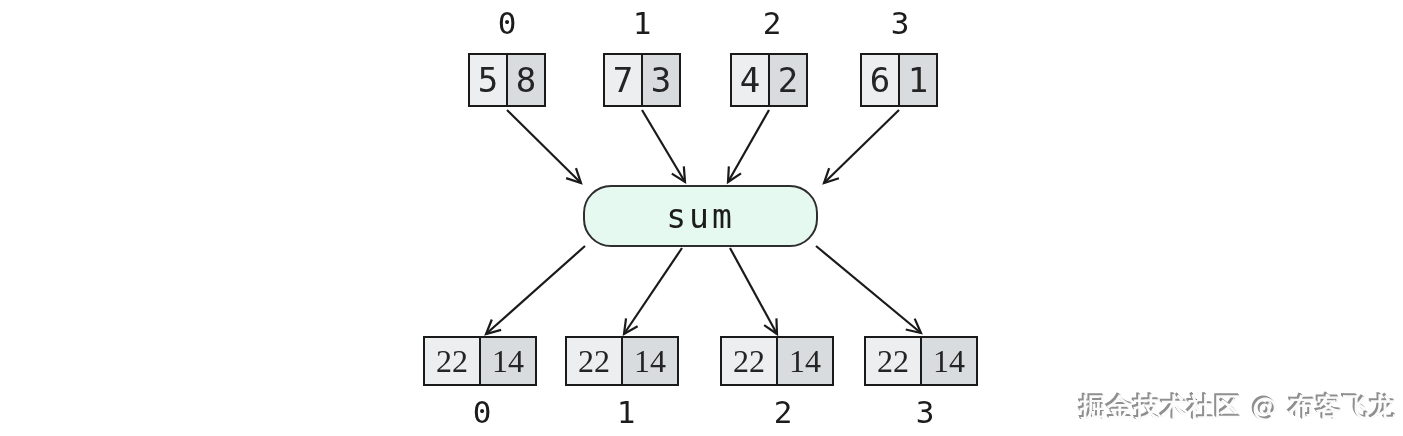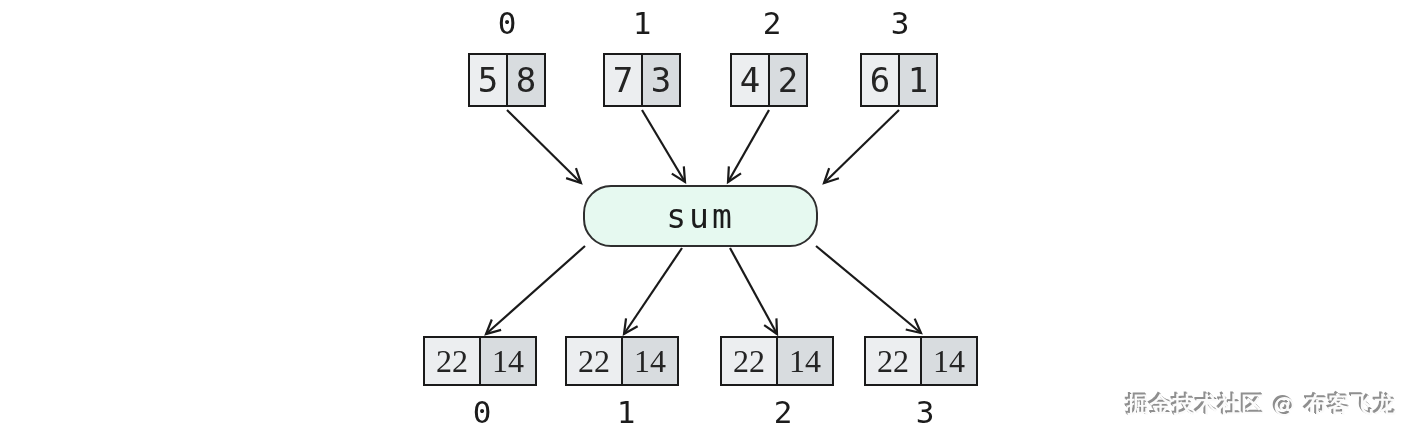--- a/index.html
+++ b/index.html
@@ -31,21 +31,21 @@
     box-sizing:border-box;
     background:var(--sum-fill,#e6f9f0);
     border:2px solid #2e2e2e; border-radius:28px;
     display:flex; align-items:center; justify-content:center;
     font-size:33px; letter-spacing:3px; color:#1c1c1c;
   }
   svg.arrows { position:absolute; left:0; top:0; width:1403px; height:436px; }
   .watermark {
     position:absolute; right:6px; top:390px; white-space:nowrap;
     font-family:"DejaVu Sans","Liberation Sans",sans-serif;
-    font-size:22px; font-weight:bold; color:#fbfbfb;
+    font-size:26px; font-weight:bold; color:#fbfbfb;
     text-shadow:-2px -2px 0 #8f8f8f, -1px -1px 0 #7d7d7d, 1px 1px 0 #ffffff;
     letter-spacing:1px;
   }
 </style>
 </head>
 <body>
 
 <div class="stage">
 
   <svg class="arrows" viewBox="0 0 1403 436">

